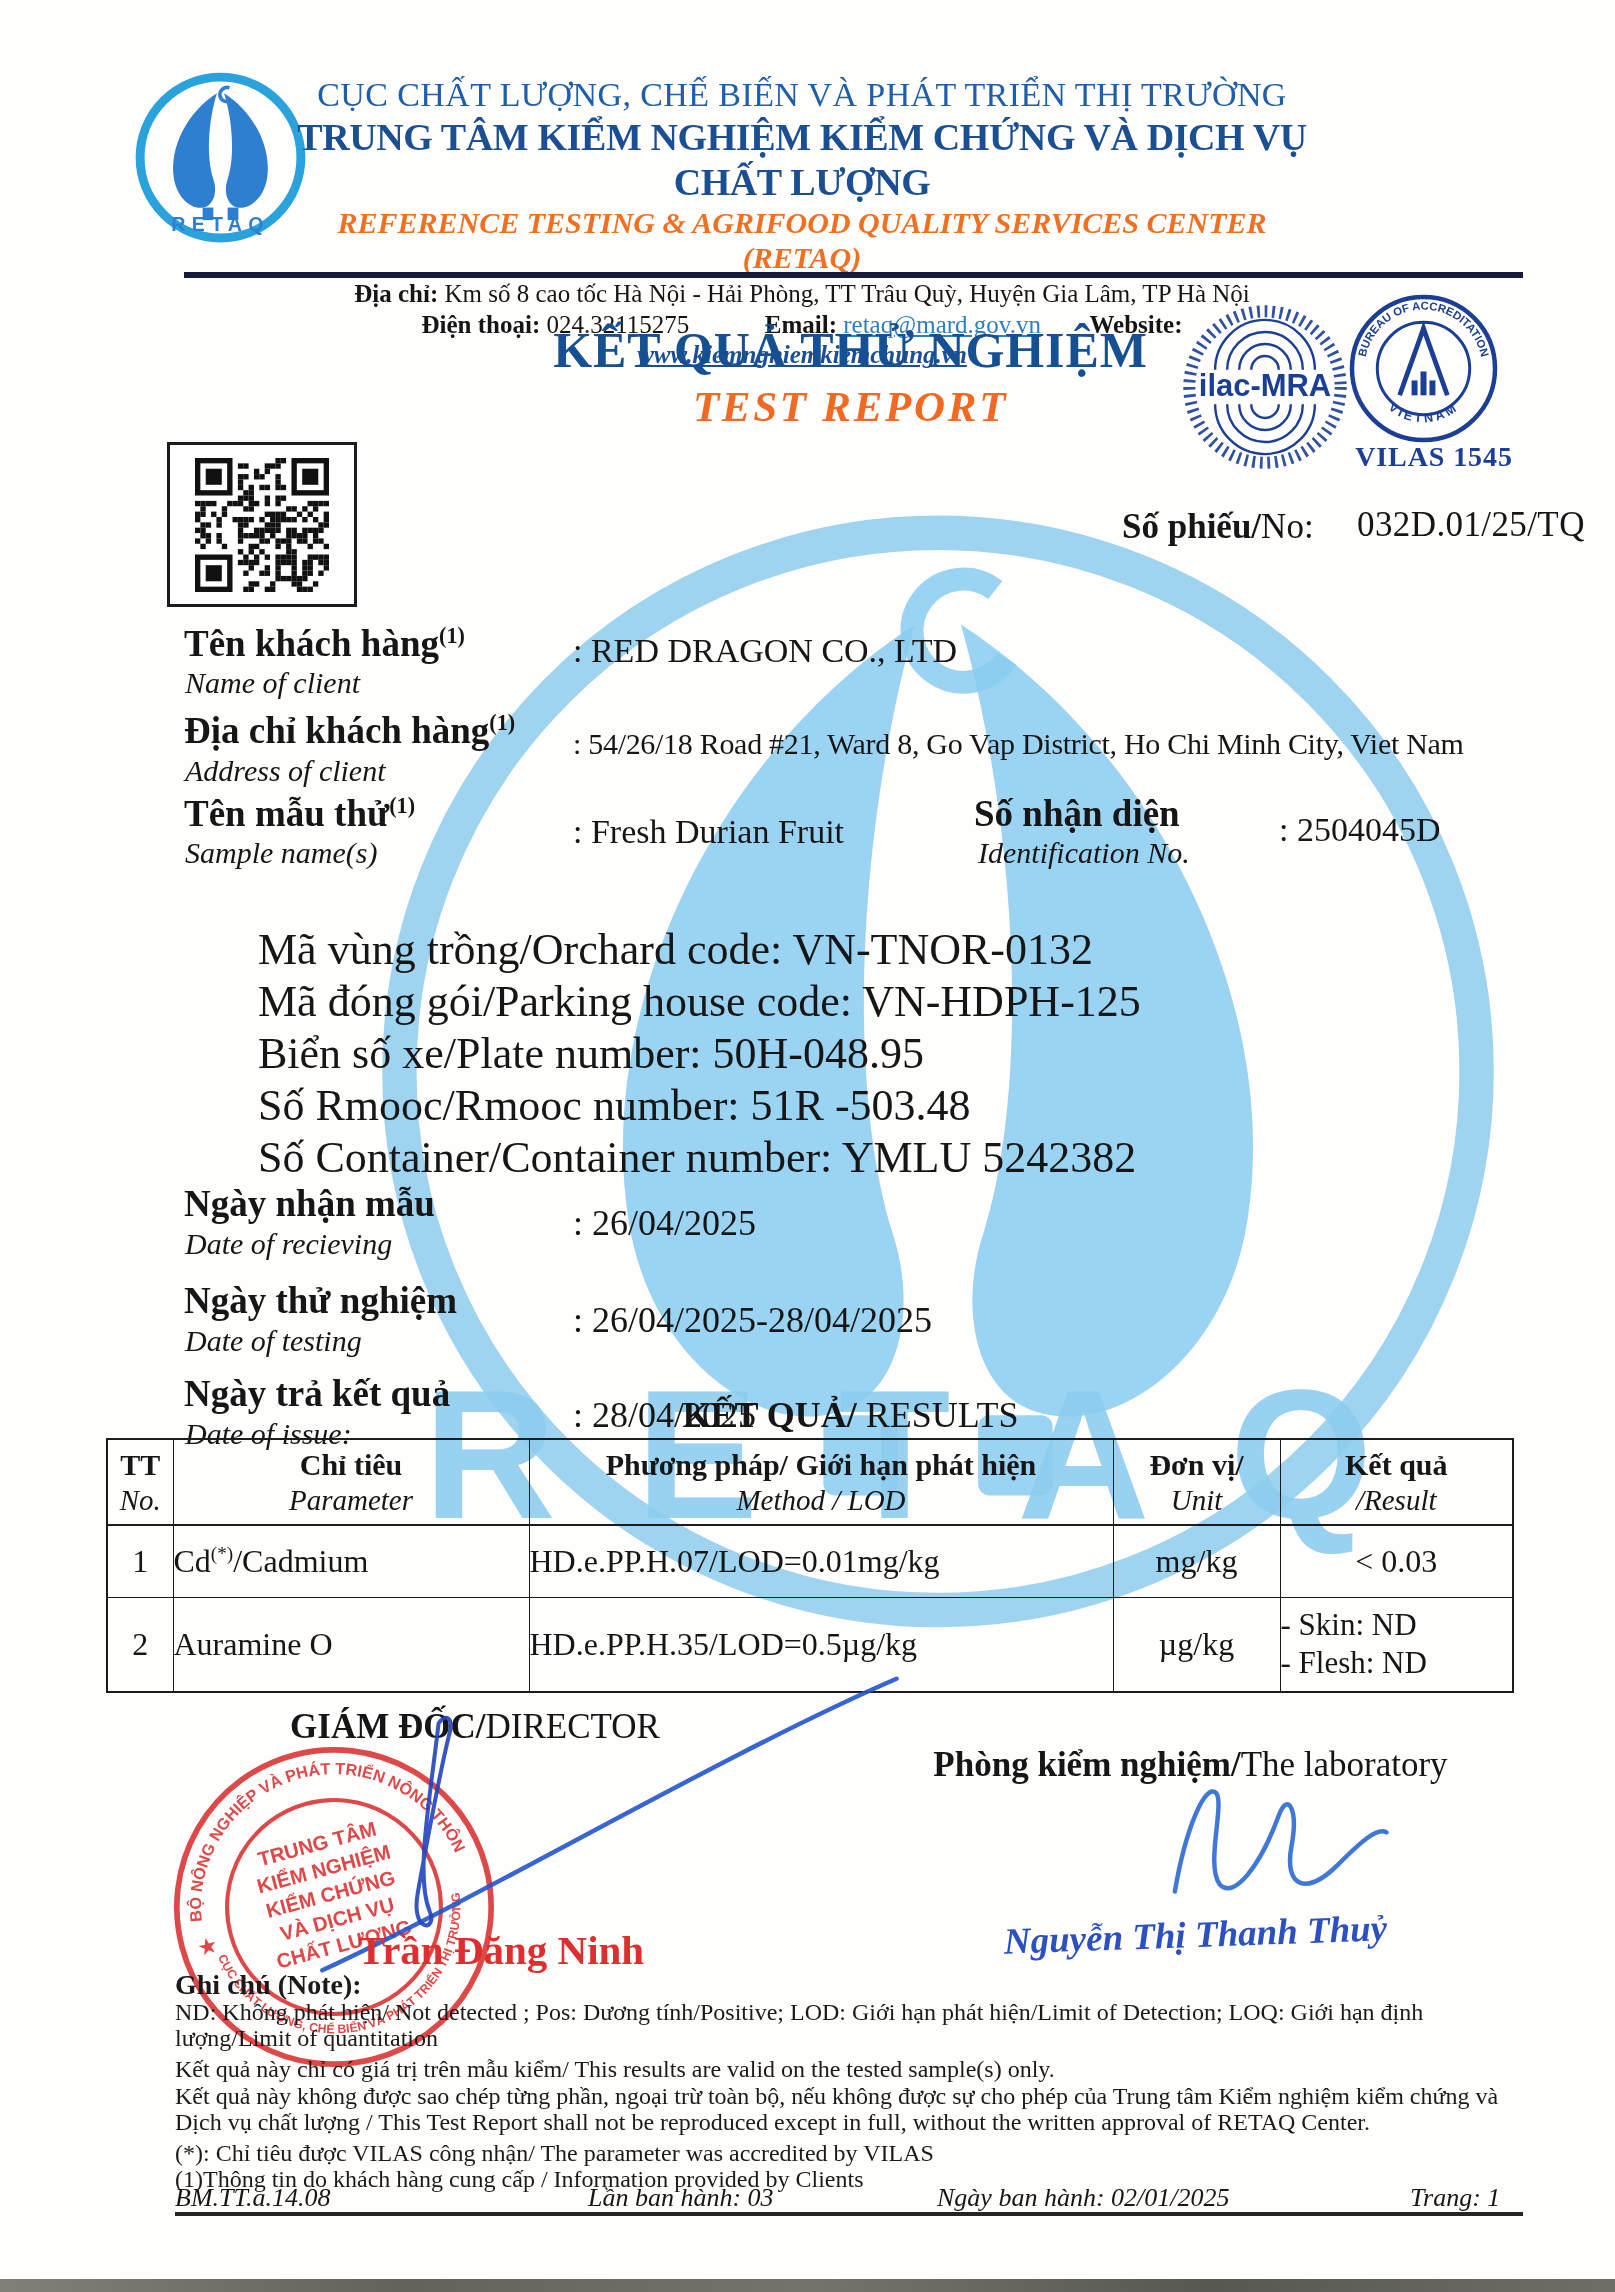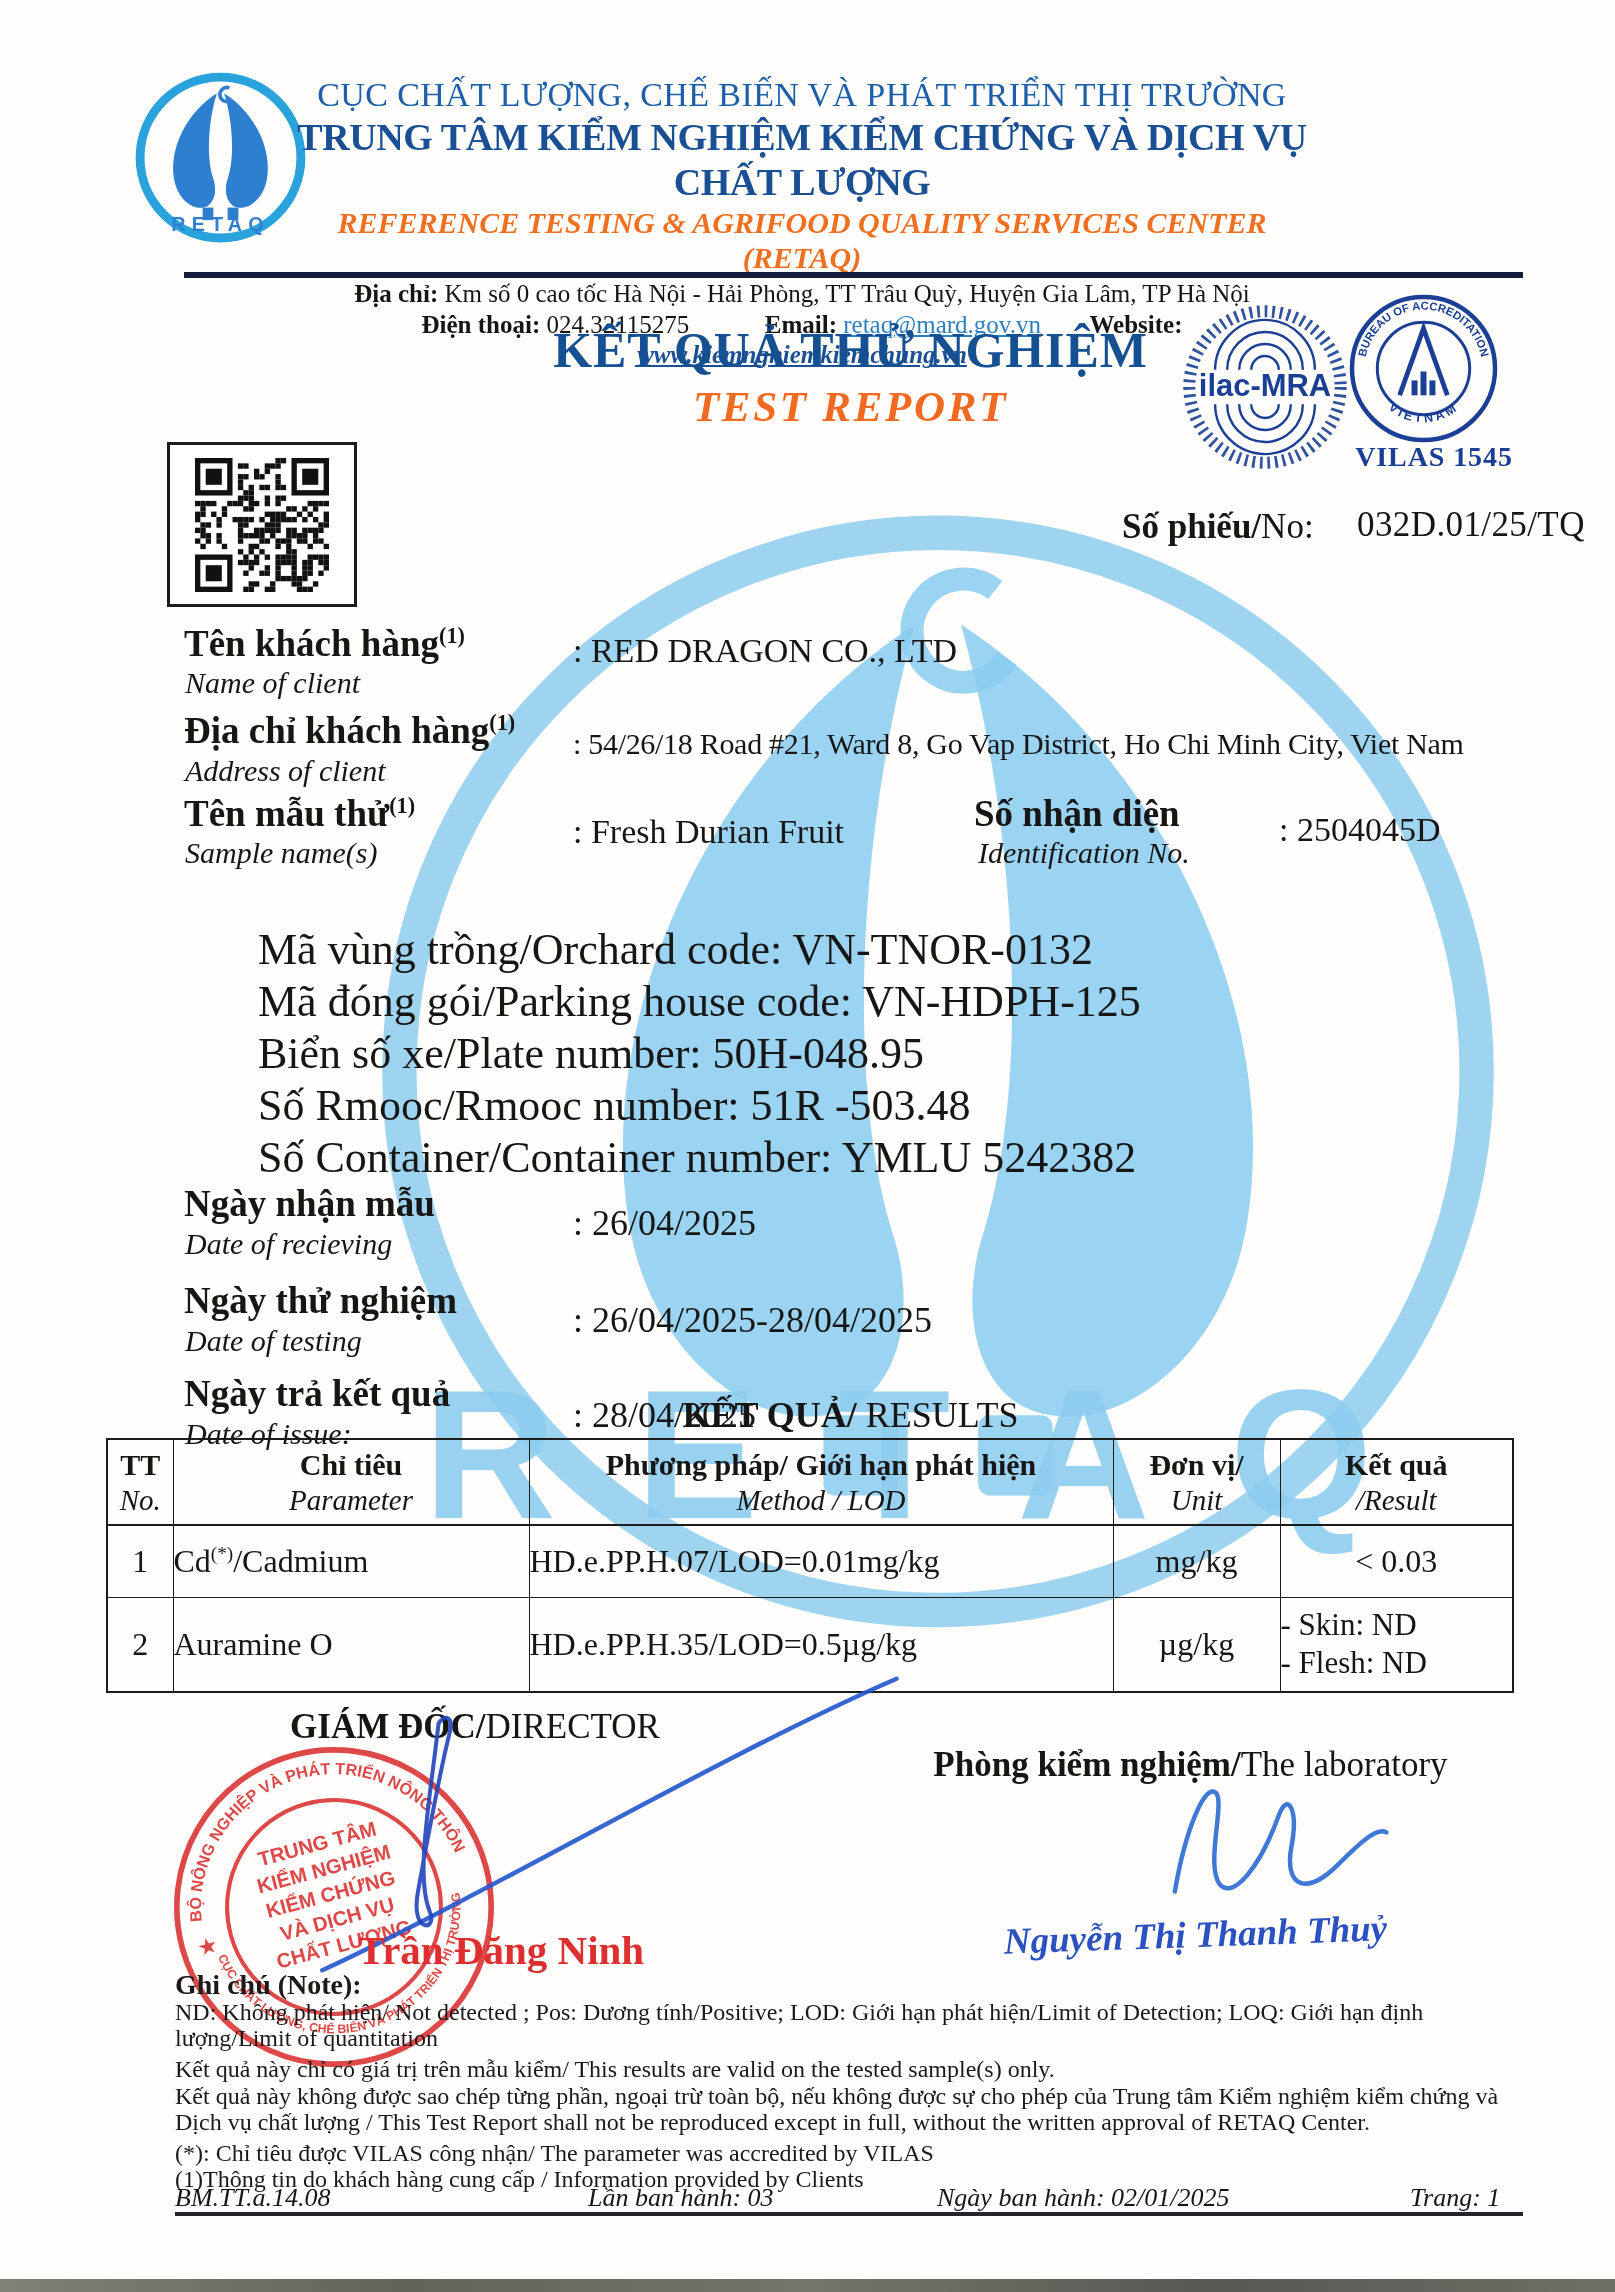--- a/index.html
+++ b/index.html
@@ -88,21 +88,21 @@
     <path d="M 55 10 A 4 4 0 1 0 56 17" fill="none" stroke="#2f7fd1" stroke-width="2"></path>
     <text x="50" y="90" text-anchor="middle" font-family="Liberation Sans, sans-serif" font-weight="bold" font-size="11" letter-spacing="3.5" fill="#2f7fd1">RETAQ</text>
   </svg>
 
   <div class="abs org fg">
     <div class="org-l1">CỤC CHẤT LƯỢNG, CHẾ BIẾN VÀ PHÁT TRIỂN THỊ TRƯỜNG</div>
     <div class="org-l2">TRUNG TÂM KIỂM NGHIỆM KIỂM CHỨNG VÀ DỊCH VỤ CHẤT LƯỢNG</div>
     <div class="org-l3">REFERENCE TESTING &amp; AGRIFOOD QUALITY SERVICES CENTER (RETAQ)</div>
     <div class="org-l4">
       <span class="b">Địa chỉ:</span>
-      <span>Km số 0 cao tốc Hà Nội - Hải Phòng, TT Trâu Quỳ, Huyện Gia Lâm, TP Hà Nội</span>
+      <span>Km số 8 cao tốc Hà Nội - Hải Phòng, TT Trâu Quỳ, Huyện Gia Lâm, TP Hà Nội</span>
     </div>
     <div class="org-l5">
       <span class="b">Điện thoại:</span>
       <span>024.32115275</span>
       <span style="display:inline-block;width:63px"></span>
       <span class="b">Email:</span>
       <span class="lnk">retaq@mard.gov.vn</span>
       <span style="display:inline-block;width:36px"></span>
       <span class="b i">Website:</span>
       <span class="weblnk">www.kiemnghiemkiemchung.vn</span>

